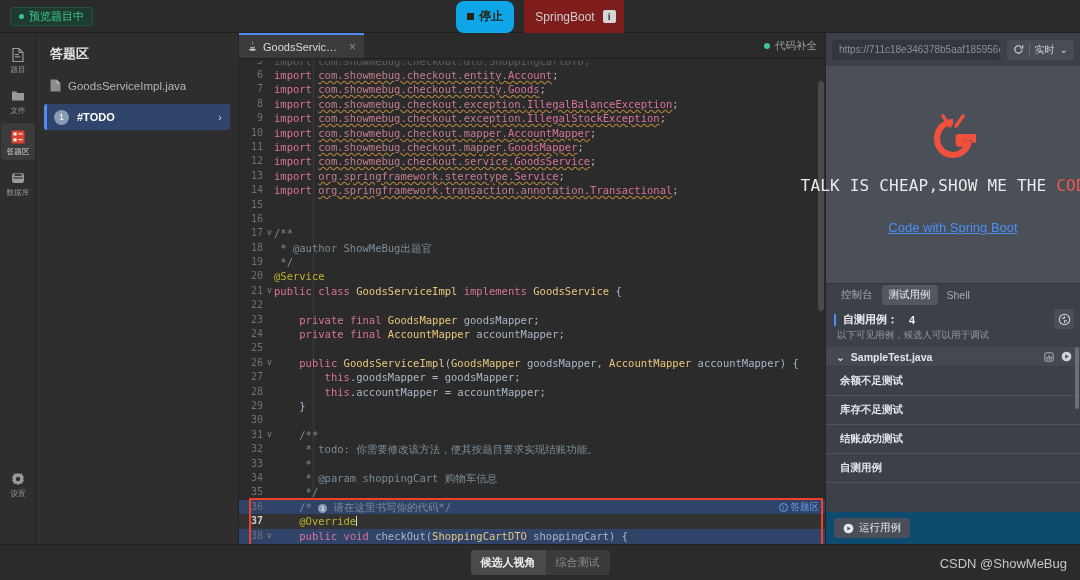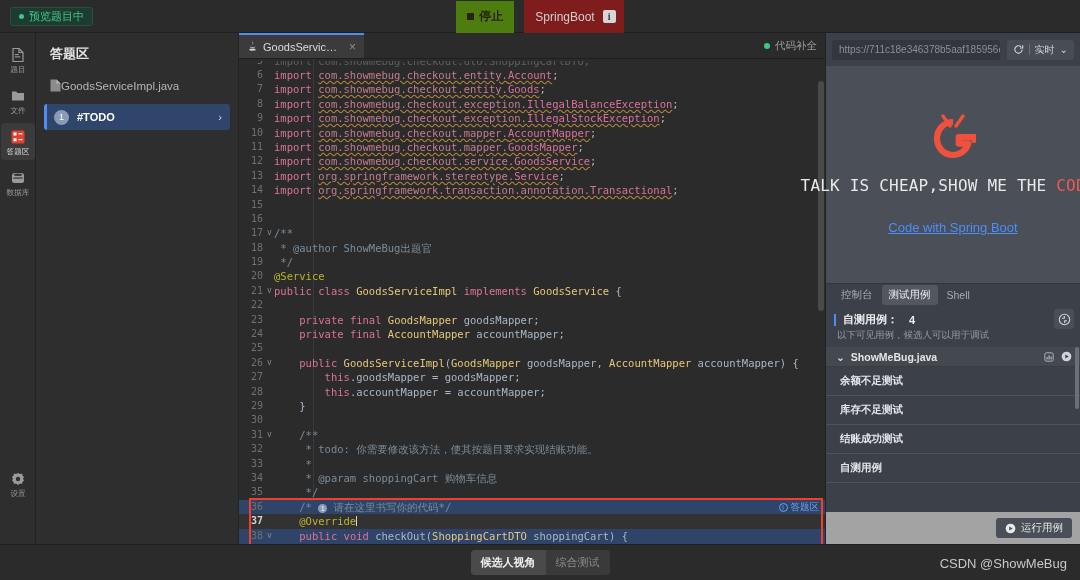--- a/index.html
+++ b/index.html
@@ -22,22 +22,22 @@
     background: #1d3b30; color: #3ec78a; font-size: 11px; padding: 0 8px; border-radius: 3px;
     border: 1px solid #24503f;
   }
   .preview-dot { width: 5px; height: 5px; border-radius: 50%; background: #3ec78a; display: block; }
   .topbar-center {
     position: absolute; left: 0; right: 0; top: 0; height: 33px;
     display: flex; align-items: center; justify-content: center; gap: 10px; pointer-events: none;
   }
   .topbar-center > * { pointer-events: auto; }
   .btn-stop {
-    background: #4d7c0f; color: #2a2211; font-size: 12px; font-weight: bold;
-    height: 23px; padding: 16px 11px; border-radius: 0; display: flex; align-items: center; gap: 5px;
+    background: #0ea5e9; color: #2a2211; font-size: 12px; font-weight: bold;
+    height: 23px; padding: 16px 11px; border-radius: 8px; display: flex; align-items: center; gap: 5px;
     border: none; cursor: pointer;
   }
   .stop-sq { width: 7px; height: 7px; background: #2a2211; display: block; }
   .btn-springboot {
     background: #7f1d1d; color: #cfcfcf; font-size: 12px; height: 38px; padding: 0 8px 0 11px;
     border-radius: 4px; display: flex; align-items: center; gap: 8px; border: none; cursor: pointer;
   }
   .sb-info {
     width: 13px; height: 13px; background: #d6d6d6; color: #3a3a3a; border-radius: 2px;
     font-size: 10px; display: flex; align-items: center; justify-content: center; font-weight: bold;
@@ -62,21 +62,21 @@
   .rail-ico { width: 16px; height: 16px; display: block; }
   .rail-settings { position: absolute; bottom: 38px; }
 
   
   .answer-panel {
     width: 203px; flex: none; background: #2e2e2e; border-right: 1px solid #232323;
     display: flex; flex-direction: column;
   }
   .answer-title { font-size: 13px; font-weight: bold; color: #e4e4e4; padding: 12px 14px 10px; }
   .file-row {
-    display: flex; align-items: center; padding: 6px 14px; font-size: 11.5px;
+    display: flex; align-items: center; gap: 7px; padding: 6px 14px; font-size: 11.5px;
     color: #b6b6b6; cursor: pointer;
   }
   .todo-row {
     margin: 6px 8px 0 8px; height: 26px; background: #2f456b; border-left: 3px solid #4f8df5;
     border-radius: 3px; display: flex; align-items: center; padding: 0 8px 0 7px;
     gap: 8px; cursor: pointer;
   }
   .todo-num {
     width: 15px; height: 15px; border-radius: 50%; background: #8a9bb5; color: #fff;
     font-size: 9px; display: flex; align-items: center; justify-content: center; flex: none;
@@ -200,21 +200,21 @@
   }
   .case-file-actions { margin-left: auto; display: flex; gap: 7px; align-items: center; }
   .case-item {
     height: 29px; display: flex; align-items: center; padding: 0 8px 0 14px; font-size: 10.5px;
     color: #e4e6ea; font-weight: bold; border-bottom: 1px solid #4f535b; background: #3c4048;
     cursor: pointer;
   }
   .case-scrollbar { position: absolute; right: 1px; top: 0; width: 4px; }
   .case-thumb { position: absolute; width: 4px; border-radius: 2px; background: #6b6f77; }
 
-  .run-bar { height: 32px; display: flex; align-items: center; padding: 0 8px; background: #a3a3a3; flex: none; justify-content: flex-end; }
+  .run-bar { height: 32px; display: flex; align-items: center; padding: 0 8px; background: #0c4a6e; flex: none; }
   .run-btn {
     background: #4a4e56; color: #e7e9ec; font-size: 10.5px; height: 20px; border-radius: 3px;
     display: flex; align-items: center; gap: 5px; padding: 0 9px; border: none; cursor: pointer;
   }
 
   
   .footer {
     height: 36px; background: #2b2b2b; flex: none; display: flex; align-items: center;
     justify-content: center; position: relative; border-top: 1px solid #202020;
   }
@@ -390,21 +390,21 @@
             <path d="M4.4 5.6h2.4V3.2" fill="none" stroke="#cfd3d9" stroke-width="1.2"></path>
             <path d="M9.6 8.4H7.2v2.4" fill="none" stroke="#cfd3d9" stroke-width="1.2"></path>
           </svg>
         </div>
       </div>
       <div class="st-sub">以下可见用例，候选人可以用于调试</div>
 
       <div class="case-list">
         <div class="case-file">
           <span>⌄</span>
-          <span>ShowMeBug.java</span>
+          <span>SampleTest.java</span>
           <span class="case-file-actions">
             <svg width="10" height="10" viewBox="0 0 12 12">
               <rect x="1" y="1" width="10" height="10" rx="2" fill="none" stroke="#b9bdc4" stroke-width="1.1"></rect>
               <rect x="3" y="6" width="1.4" height="3" fill="#b9bdc4"></rect>
               <rect x="5.4" y="4" width="1.4" height="5" fill="#b9bdc4"></rect>
               <rect x="7.8" y="5.4" width="1.4" height="3.6" fill="#b9bdc4"></rect>
             </svg>
             <svg width="11" height="11" viewBox="0 0 12 12">
               <circle cx="6" cy="6" r="5.3" fill="#cfd3d9"></circle>
               <path d="M4.7 3.7 L8.4 6 L4.7 8.3z" fill="#3c4048"></path>

